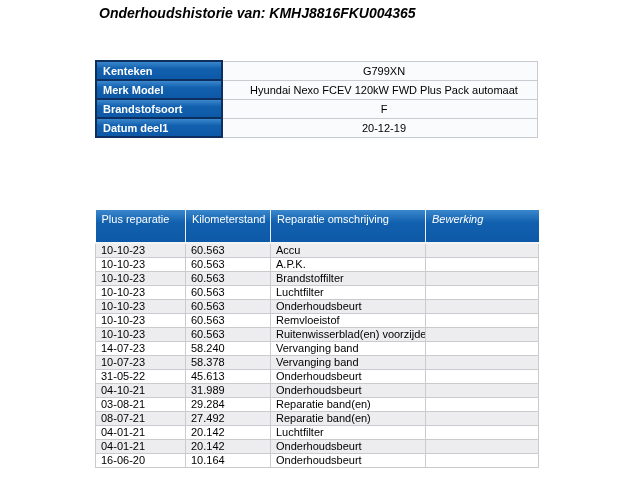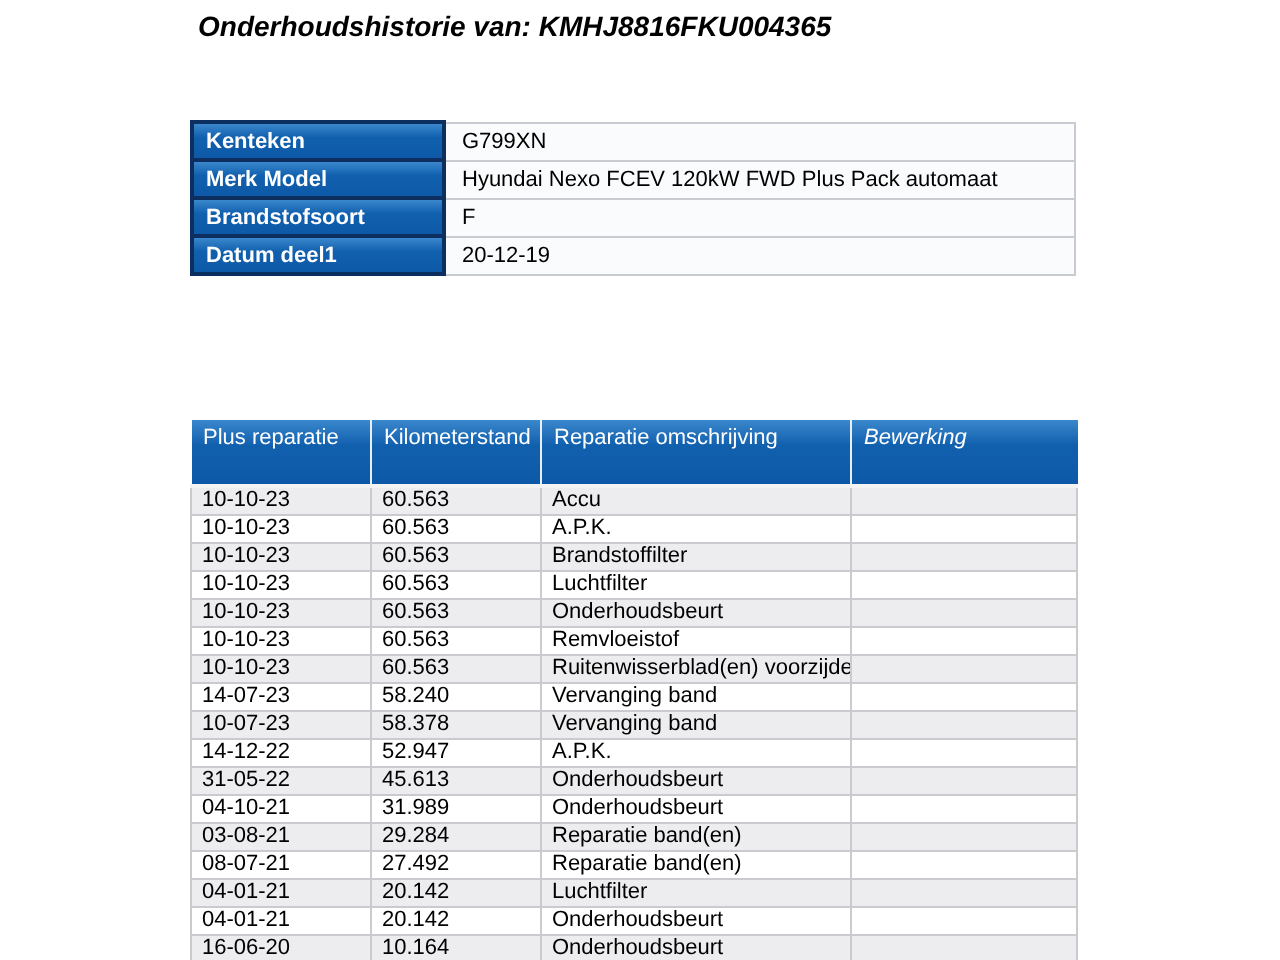--- a/index.html
+++ b/index.html
@@ -37,20 +37,21 @@
     padding: 0 0 0 6px;
     border: 2px solid #0c2f60;
   }
   #vehicle-table td.v-value {
     background: #fafbfc;
     color: #000000;
     padding: 0 0 0 8px;
     border: 1px solid #c8cbcf;
     white-space: nowrap;
     overflow: hidden;
+    text-align: center;
   }
   
   #maintenance-table {
     position: absolute;
     left: 95px; top: 210px;
     width: 443px;
     border-collapse: collapse;
     table-layout: fixed;
   }
   #maintenance-table th {
@@ -172,26 +173,20 @@
     <td class="c-desc">Vervanging band</td>
     <td class="c-bew"></td>
   </tr>
       <tr>
     <td class="c-date">10-07-23</td>
     <td class="c-km">58.378</td>
     <td class="c-desc">Vervanging band</td>
     <td class="c-bew"></td>
   </tr>
       <tr>
-    <td class="c-date">14-12-22</td>
-    <td class="c-km">52.947</td>
-    <td class="c-desc">A.P.K.</td>
-    <td class="c-bew"></td>
-  </tr>
-      <tr>
     <td class="c-date">31-05-22</td>
     <td class="c-km">45.613</td>
     <td class="c-desc">Onderhoudsbeurt</td>
     <td class="c-bew"></td>
   </tr>
       <tr>
     <td class="c-date">04-10-21</td>
     <td class="c-km">31.989</td>
     <td class="c-desc">Onderhoudsbeurt</td>
     <td class="c-bew"></td>

